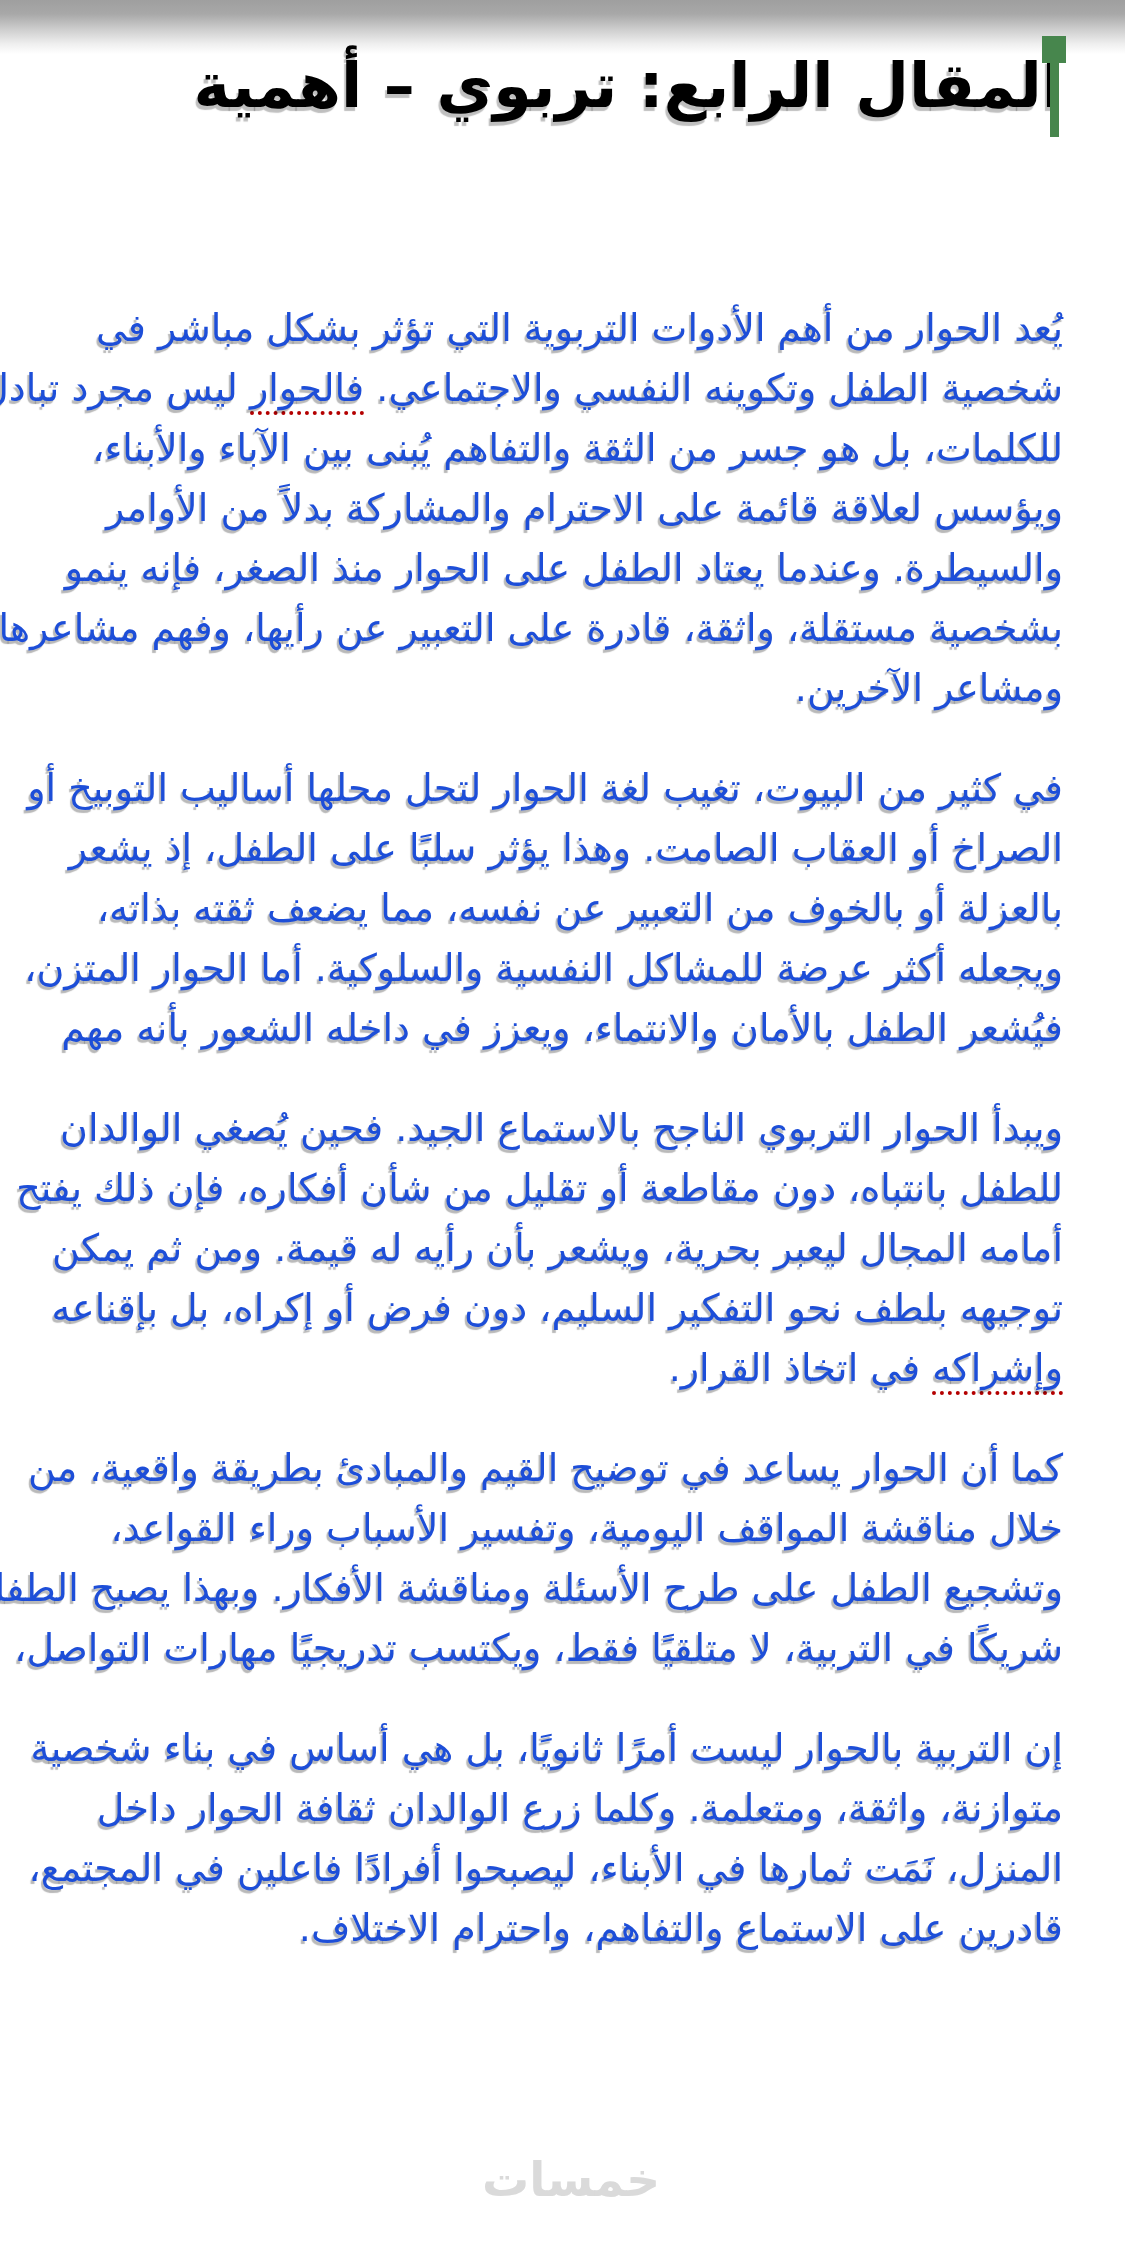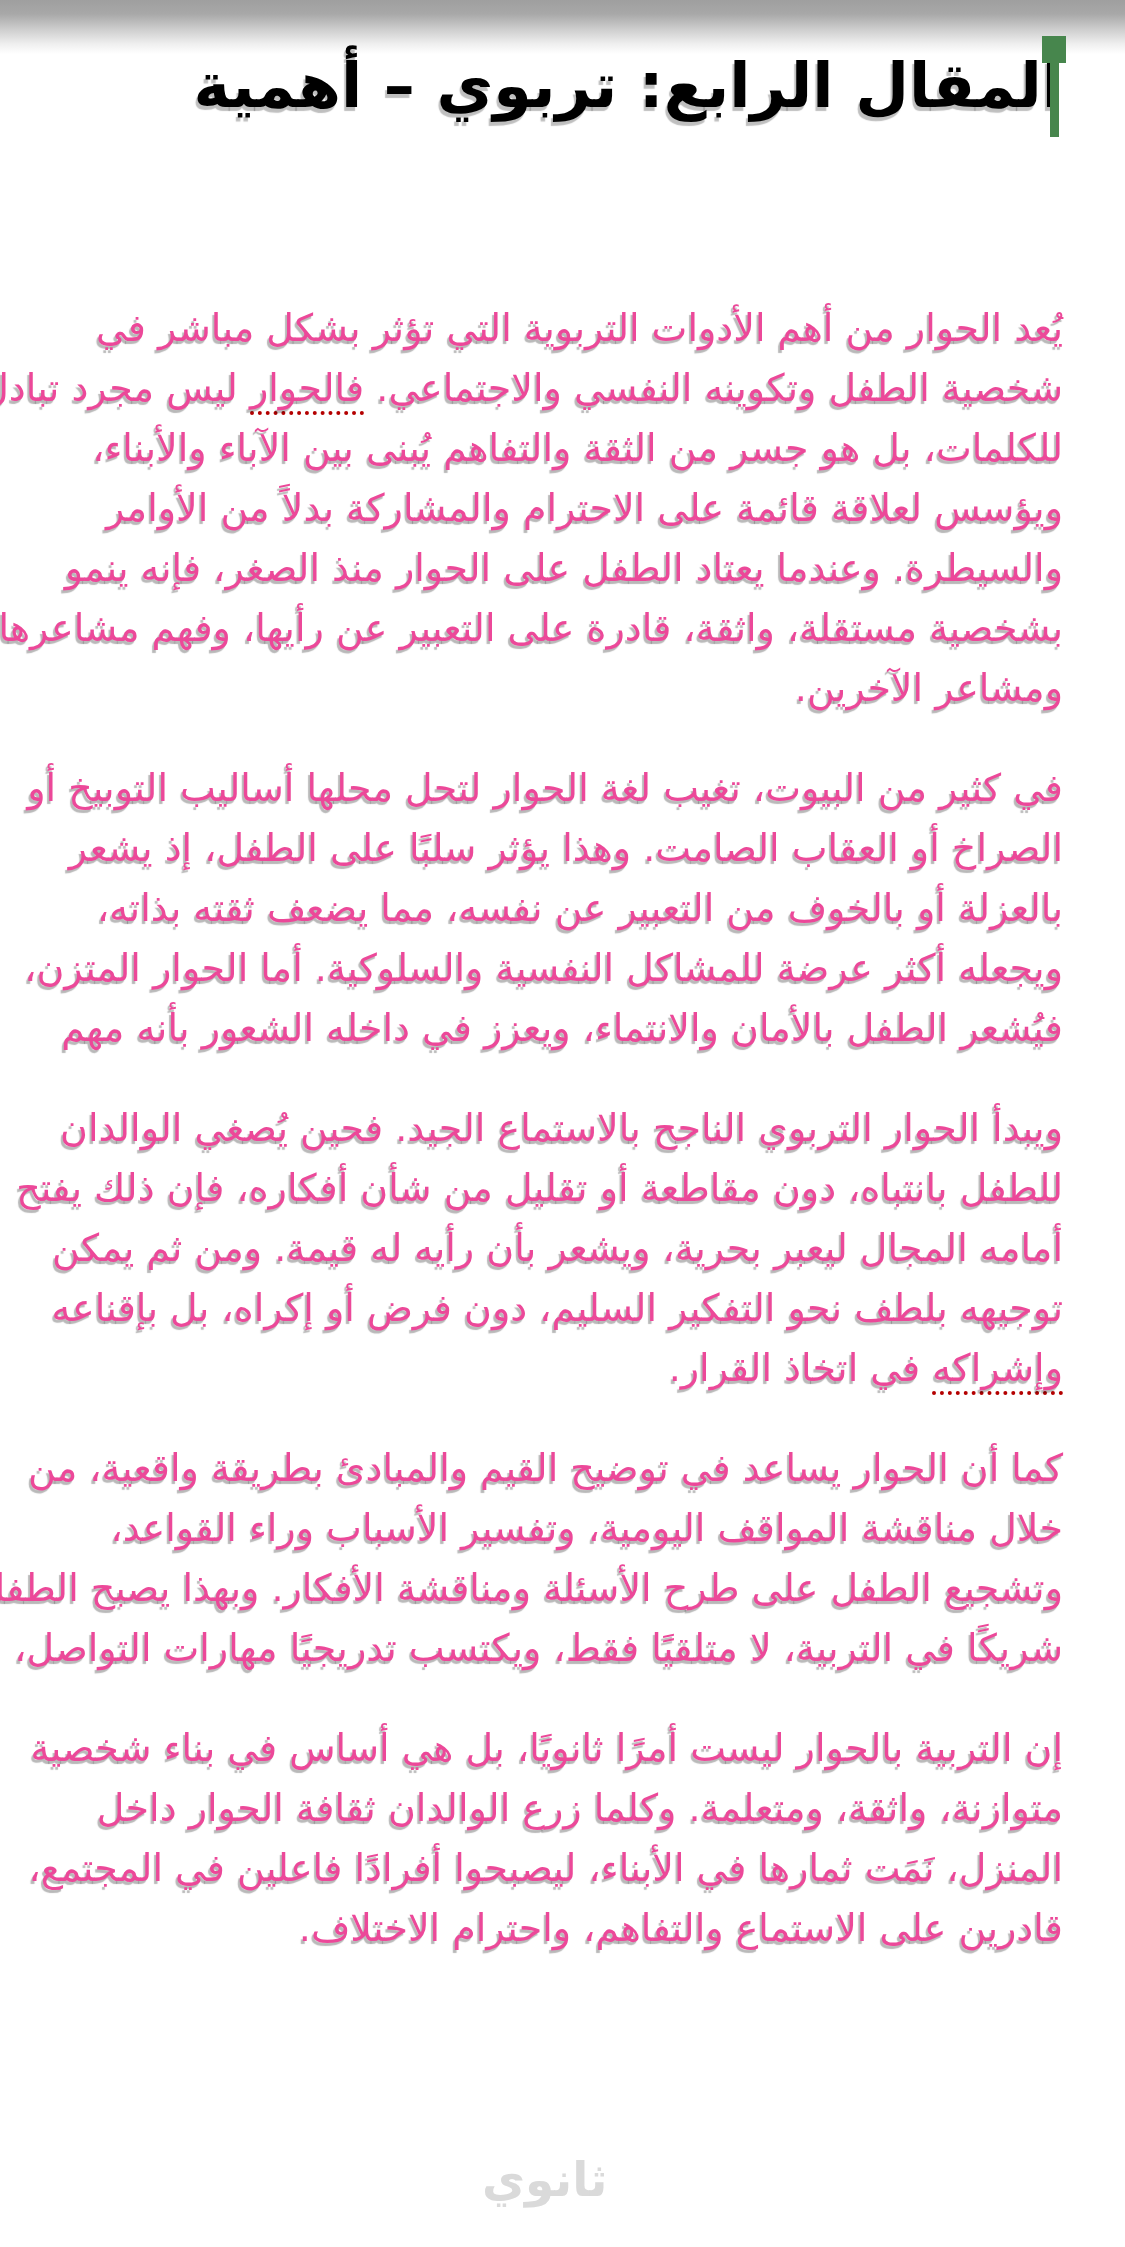--- a/index.html
+++ b/index.html
@@ -39,21 +39,21 @@
   .article-body {
     margin-top: 156px;
   }
   .para {
     margin: 0 0 40px 0;
   }
   .line {
     height: 60px;
     line-height: 60px;
     font-size: 38px;
-    color: #ec4899;
+    color: #1d4ed8;
     text-align: right;
     white-space: nowrap;
     text-shadow: -2px 3px 1px rgba(0,0,0,0.28);
   }
   .misspell {
     border-bottom: 4px dotted #b40000;
     padding-bottom: 1px;
   }
   .selection-handle {
     position: absolute;
@@ -86,21 +86,21 @@
     z-index: 0;
   }
 </style>
 </head>
 <body>
 
 <div class="page">
 
   <div class="top-shade"></div>
 
-  <div class="watermark" style="color: rgb(218, 218, 218);">ثانوي</div>
+  <div class="watermark" style="color: rgb(218, 218, 218);">خمسات</div>
 
   <div class="content">
     <h1 class="title"><span>المقال الرابع: تربوي – أهمية</span><br></h1>
 
     <div class="article-body" id="article-body">
         <div class="para">
           <div class="line"><span>يُعد الحوار من أهم الأدوات التربوية التي تؤثر بشكل مباشر في</span></div>
           <div class="line"><span>شخصية الطفل وتكوينه النفسي والاجتماعي. </span><span class="misspell" style="border-bottom-color: rgb(180, 0, 0);">فالحوار</span><span> ليس مجرد تبادل</span></div>
           <div class="line"><span>للكلمات، بل هو جسر من الثقة والتفاهم يُبنى بين الآباء والأبناء،</span></div>
           <div class="line"><span>ويؤسس لعلاقة قائمة على الاحترام والمشاركة بدلاً من الأوامر</span></div>

